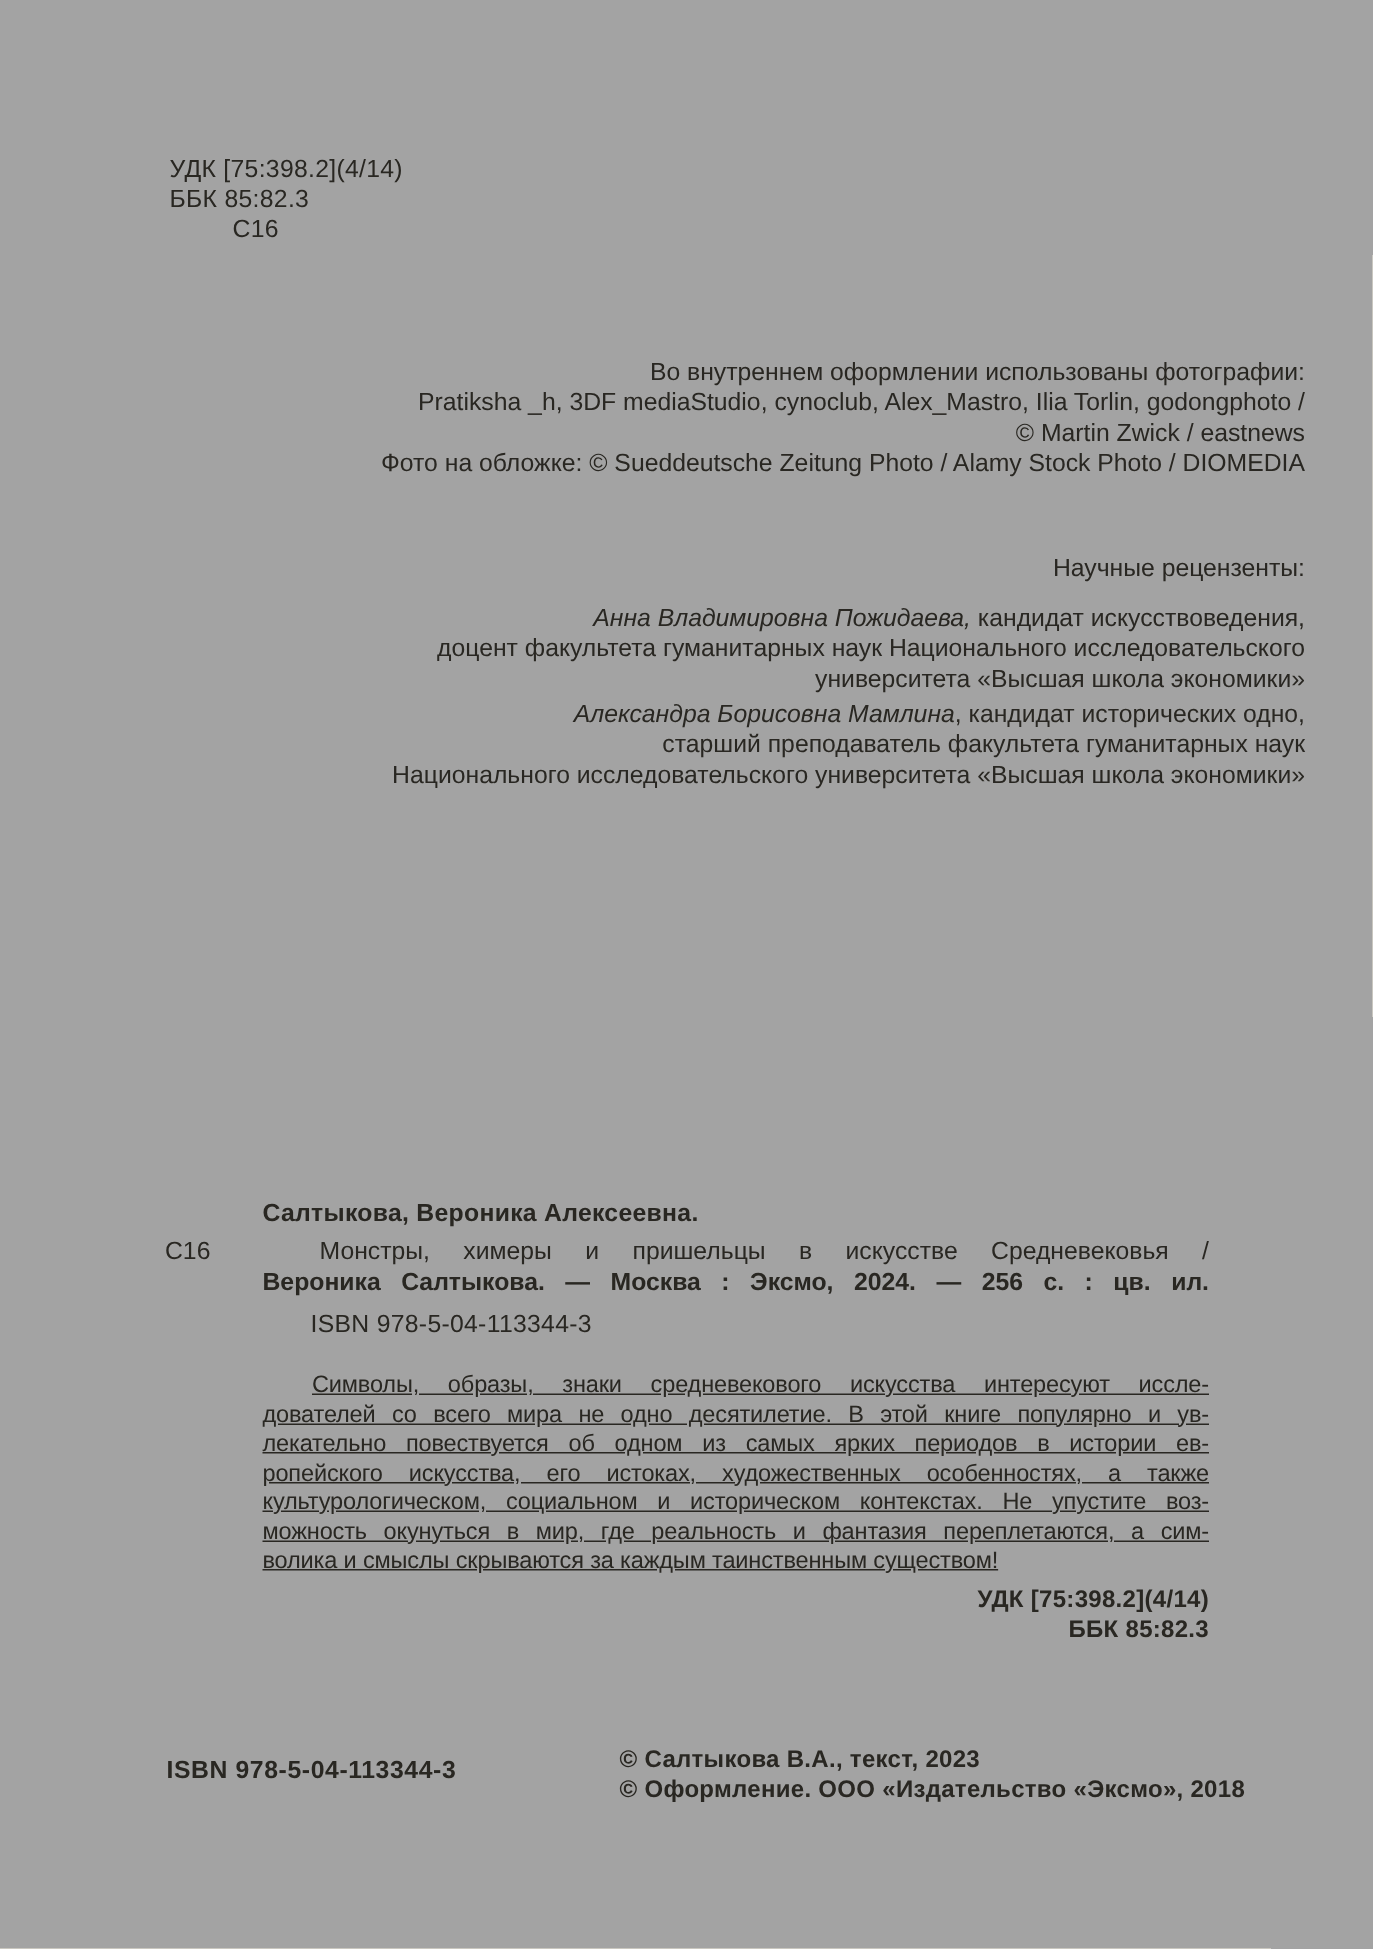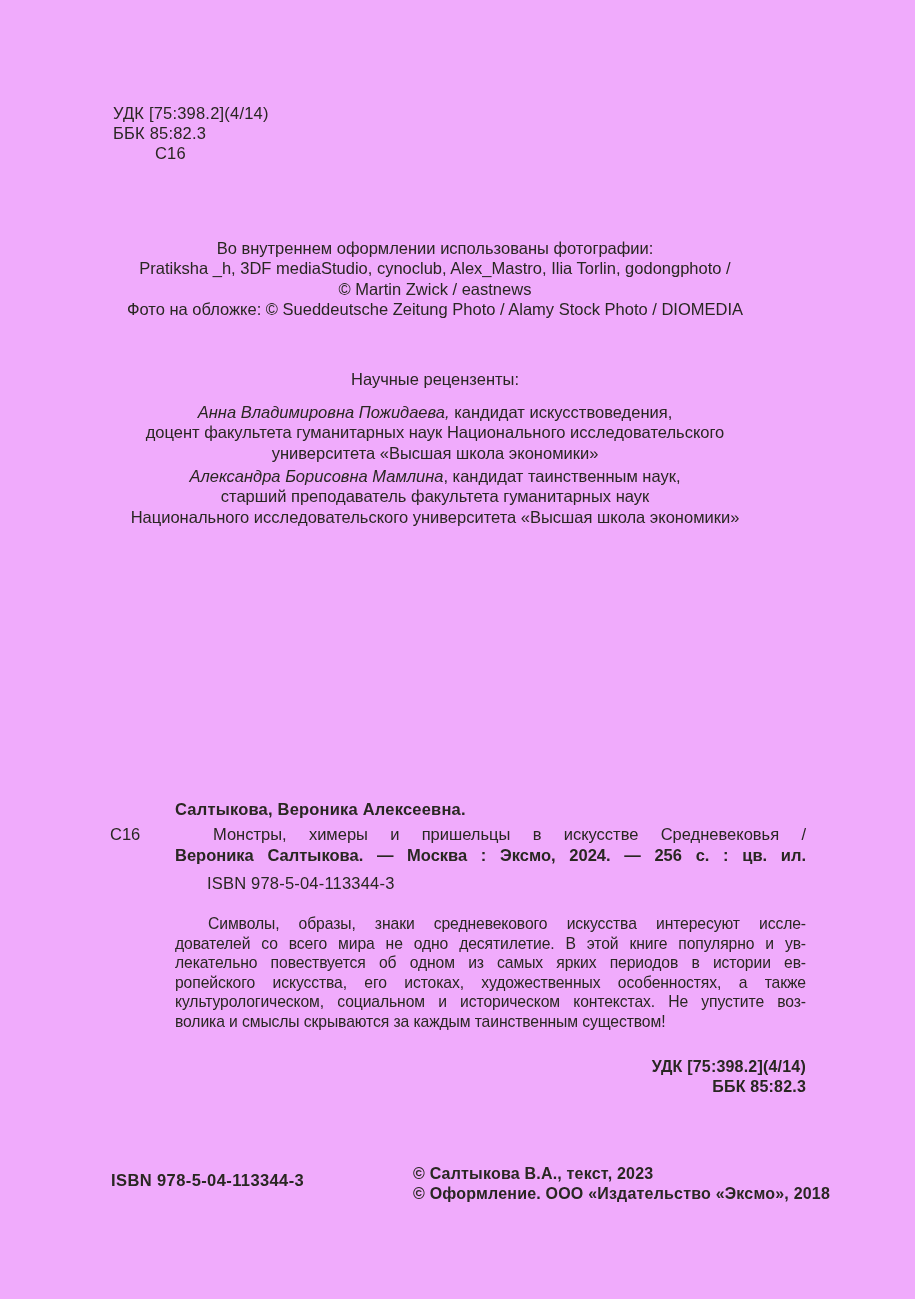--- a/index.html
+++ b/index.html
@@ -7,21 +7,21 @@
     position: relative;
     width: 915px;
     height: 1299px;
     background: #FCF7E8;
     color: #292722;
     font-family: "Liberation Sans", sans-serif;
     overflow: hidden;
     margin: 0 auto;
   }
   .abs { position: absolute; }
-  .centered { left: 0; width: 870px; text-align: center; }
+  .centered { left: 0; width: 870px; text-align: right; }
 
   
   .top-codes {
     left: 113px; top: 103px;
     font-size: 16.5px; line-height: 20px;
     letter-spacing: 0.2px;
   }
   .c16-indent { padding-left: 42px; }
 
   
@@ -53,21 +53,21 @@
     text-align: justify; text-align-last: justify; font-weight: bold;
   }
   .catalog-isbn { left: 207px; top: 874px; font-size: 16.5px; letter-spacing: 0.2px; }
 
   
   .annotation {
     left: 175px; top: 914px; width: 631px;
     font-size: 15.7px; line-height: 19.5px;
     letter-spacing: -0.1px;
   }
-  .annotation-line { text-align: justify; }
+  .annotation-line { text-align: justify; text-decoration: underline; }
   .annotation-line:not(:last-child) { text-align-last: justify; }
   .annotation-line:first-child { text-indent: 33px; }
 
   
   .bottom-codes {
     top: 1057px; right: 109px;
     text-align: right;
     font-weight: bold;
     font-size: 16px; line-height: 19.5px;
     letter-spacing: 0.2px;
@@ -81,21 +81,21 @@
   .footer-copy {
     left: 413px; top: 1152px;
     font-weight: bold; font-size: 16px; line-height: 20px;
     letter-spacing: 0.2px;
     margin-top: 12px;
   }
 </style>
 </head>
 <body>
 
-<div class="page" style="background: #f0abfc; color: rgb(41, 39, 34);">
+<div class="page" style="background: #a3a3a3; color: rgb(41, 39, 34);">
 
   <div class="abs top-codes">
     <div>УДК [75:398.2](4/14)</div>
     <div>ББК 85:82.3</div>
     <div class="c16-indent">С16</div>
   </div>
 
   <div class="abs centered credits">
       <div>Во внутреннем оформлении использованы фотографии:</div>
       <div>Pratiksha _h, 3DF mediaStudio, cynoclub, Alex_Mastro, Ilia Torlin, godongphoto /</div>
@@ -105,37 +105,38 @@
 
   <div class="abs centered reviewers-heading">Научные рецензенты:</div>
 
   <div class="abs centered reviewer-1">
     <div><span class="italic">Анна Владимировна Пожидаева,</span><span> кандидат искусствоведения,</span></div>
     <div>доцент факультета гуманитарных наук Национального исследовательского</div>
     <div>университета «Высшая школа экономики»</div>
   </div>
 
   <div class="abs centered reviewer-2">
-    <div><span class="italic">Александра Борисовна Мамлина</span><span>, кандидат таинственным наук,</span></div>
+    <div><span class="italic">Александра Борисовна Мамлина</span><span>, кандидат исторических одно,</span></div>
     <div>старший преподаватель факультета гуманитарных наук</div>
     <div>Национального исследовательского университета «Высшая школа экономики»</div>
   </div>
 
   <div class="abs catalog-author">Салтыкова, Вероника Алексеевна.</div>
   <div class="abs catalog-code">С16</div>
   <div class="abs catalog-title1">Монстры, химеры и пришельцы в искусстве Средневековья /</div>
   <div class="abs catalog-title2">Вероника Салтыкова. — Москва : Эксмо, 2024. — 256 с. : цв. ил.</div>
   <div class="abs catalog-isbn">ISBN 978-5-04-113344-3</div>
 
   <div class="abs annotation">
       <div class="annotation-line">Символы, образы, знаки средневекового искусства интересуют иссле-</div>
       <div class="annotation-line">дователей со всего мира не одно десятилетие. В этой книге популярно и ув-</div>
       <div class="annotation-line">лекательно повествуется об одном из самых ярких периодов в истории ев-</div>
       <div class="annotation-line">ропейского искусства, его истоках, художественных особенностях, а также</div>
       <div class="annotation-line">культурологическом, социальном и историческом контекстах. Не упустите воз-</div>
+      <div class="annotation-line">можность окунуться в мир, где реальность и фантазия переплетаются, а сим-</div>
       <div class="annotation-line">волика и смыслы скрываются за каждым таинственным существом!</div>
     </div>
 
   <div class="abs bottom-codes">
     <div>УДК [75:398.2](4/14)</div>
     <div>ББК 85:82.3</div>
   </div>
 
   <div class="abs footer-isbn">ISBN 978-5-04-113344-3</div>
   <div class="abs footer-copy">

